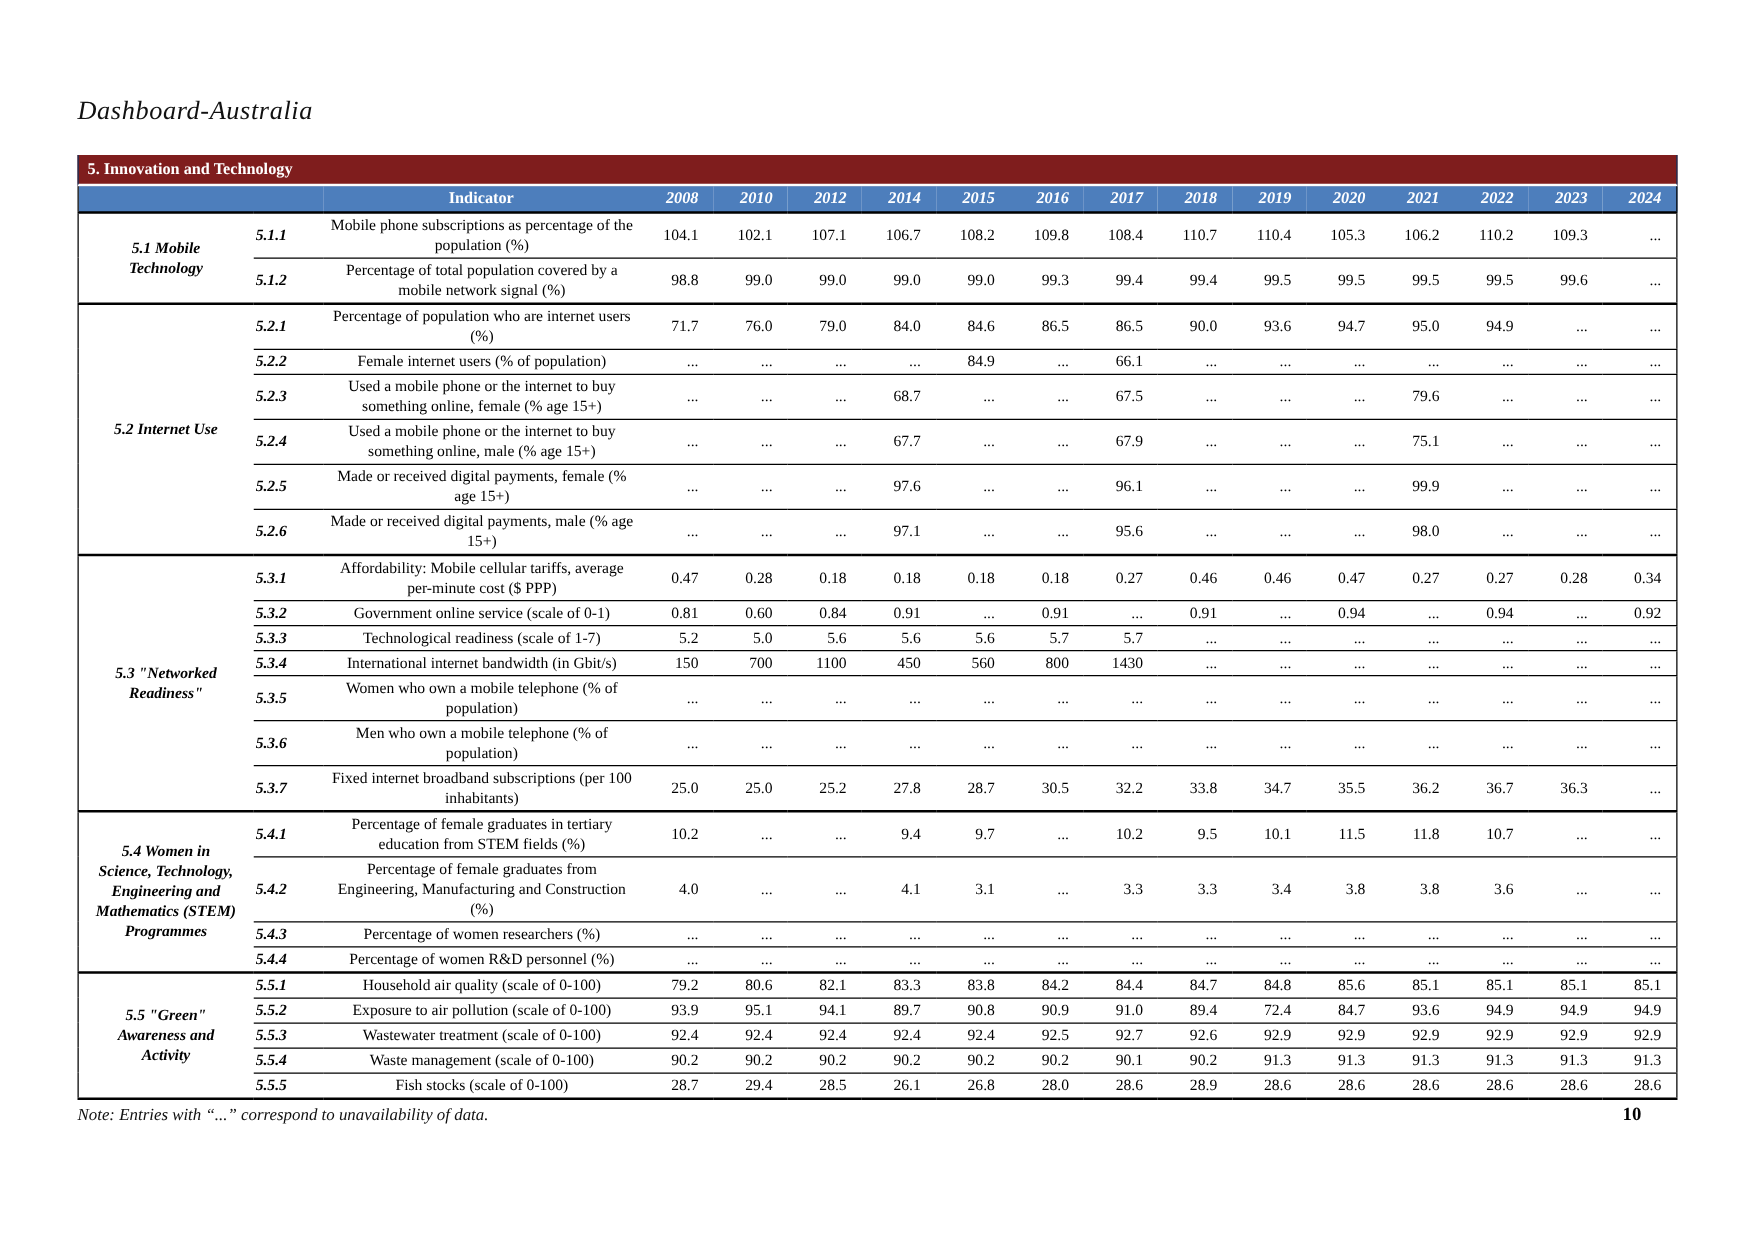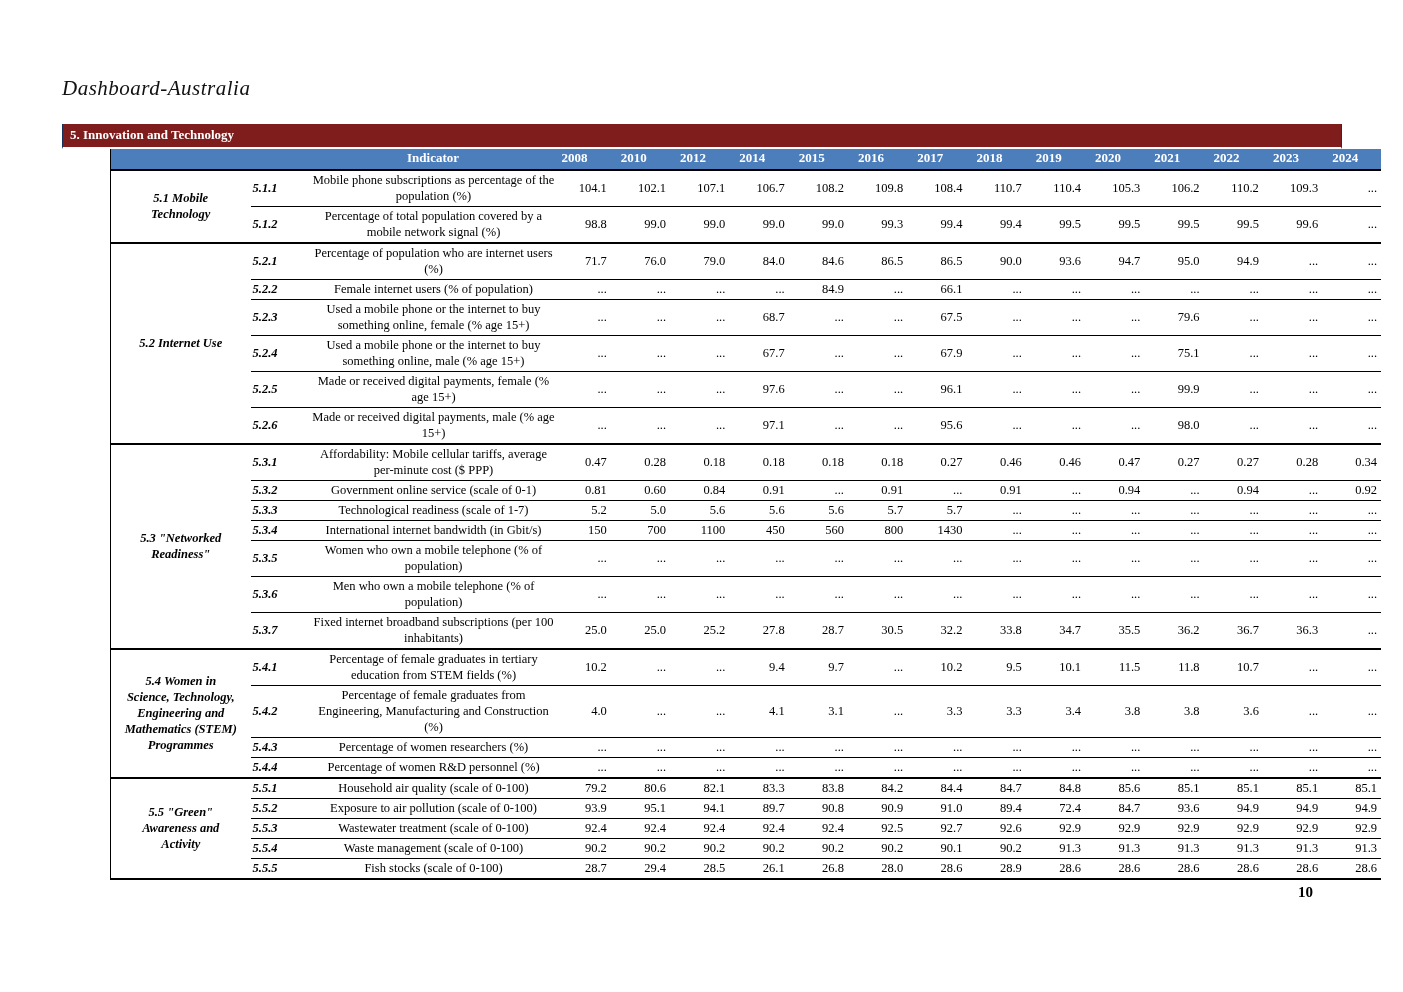--- a/index.html
+++ b/index.html
@@ -41,36 +41,35 @@
   }
   table.ind-table {
     border-collapse: collapse;
     table-layout: fixed;
     width: 1280px;
     border-left: 1.5px solid #000;
     border-right: 1.5px solid #000;
     border-bottom: 2.5px solid #000;
     font-size: 12.5px;
     line-height: 1.28;
-    margin-left: 48px;
   }
   col.c-group { width: 140px; }
   col.c-num   { width: 56px; }
   col.c-ind   { width: 253px; }
   thead th {
     background: #4d7ebc;
     color: #ffffff;
     font-weight: bold;
     font-size: 13px;
     padding: 1px 2px 2px 2px;
     border-bottom: 2px solid #000;
   }
   thead th.blank { padding: 0; }
   thead th.ind-head { text-align: center; }
-  thead th.year { text-align: left; padding-right: 12px; }
+  thead th.year { text-align: right; padding-right: 12px; font-style: italic; }
   tbody td { vertical-align: middle; }
   tbody tr td { border-top: 1px solid #000; }
   tbody tr.group-start td { border-top: 2.5px solid #000; }
   td.group-cell {
     text-align: center;
     font-weight: bold;
     font-style: italic;
     padding: 2px 13px;
   }
   td.num {
@@ -573,17 +572,18 @@
             <td class="val">28.6</td>
             <td class="val">28.6</td>
             <td class="val">28.6</td>
             <td class="val">28.6</td>
             <td class="val">28.6</td>
             <td class="val">28.6</td>
           </tr>
         </tbody>
     </table>
 
+    <div class="note">Note: Entries with “...” correspond to unavailability of data.</div>
   </div>
 
   <div class="page-number">10</div>
 
 </div>
 
 </body></html>

